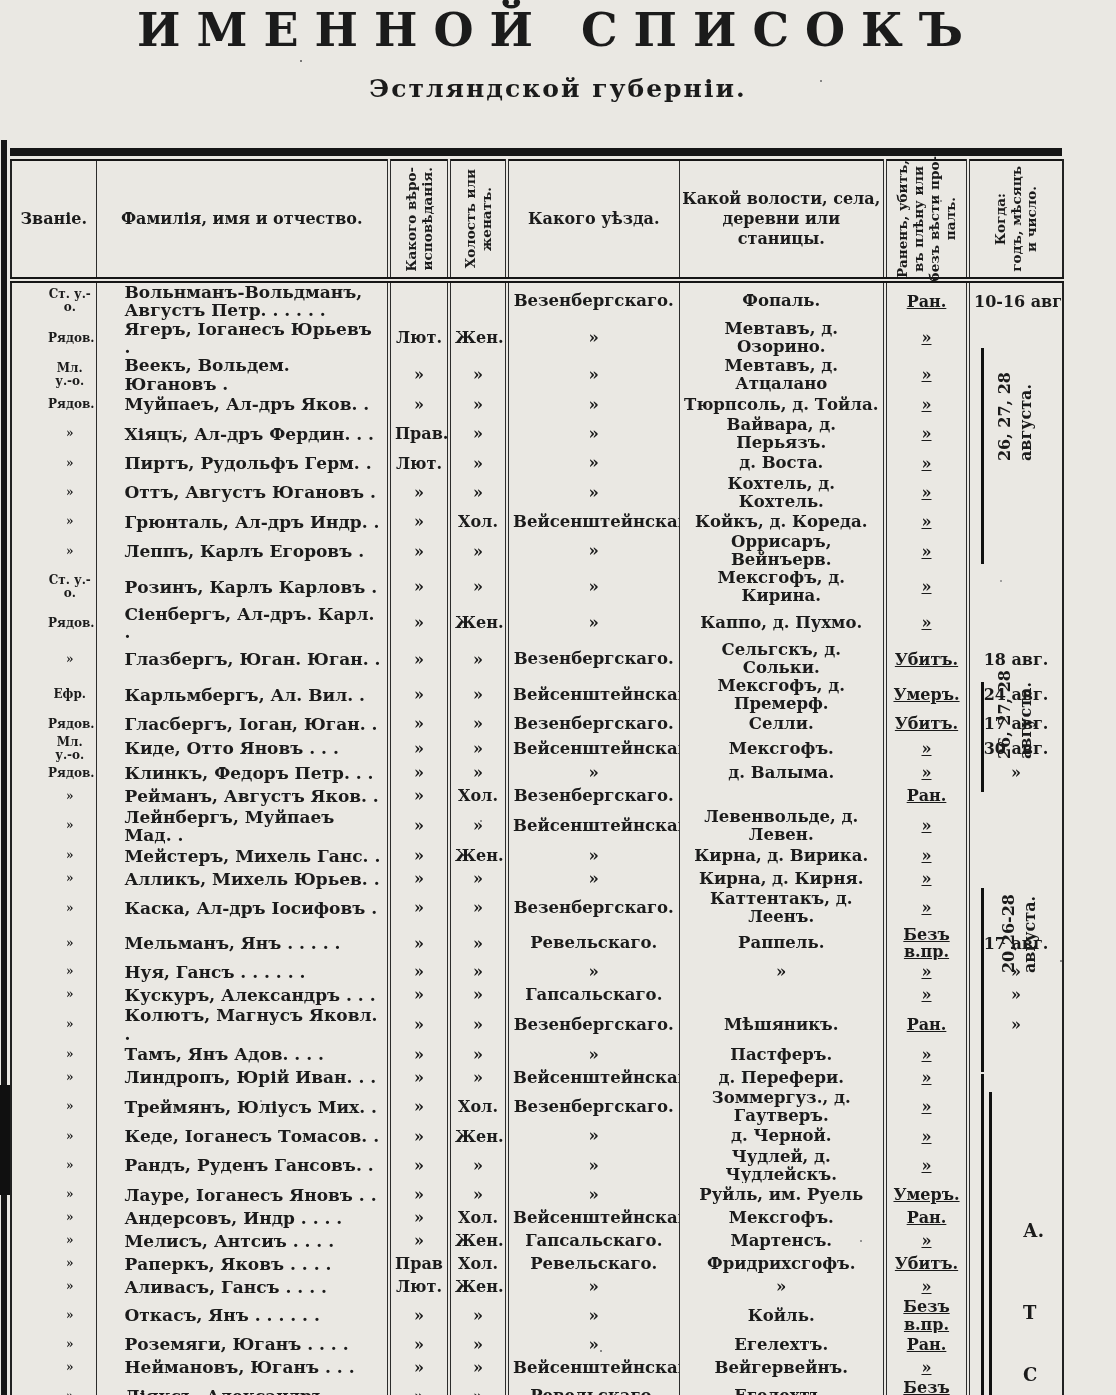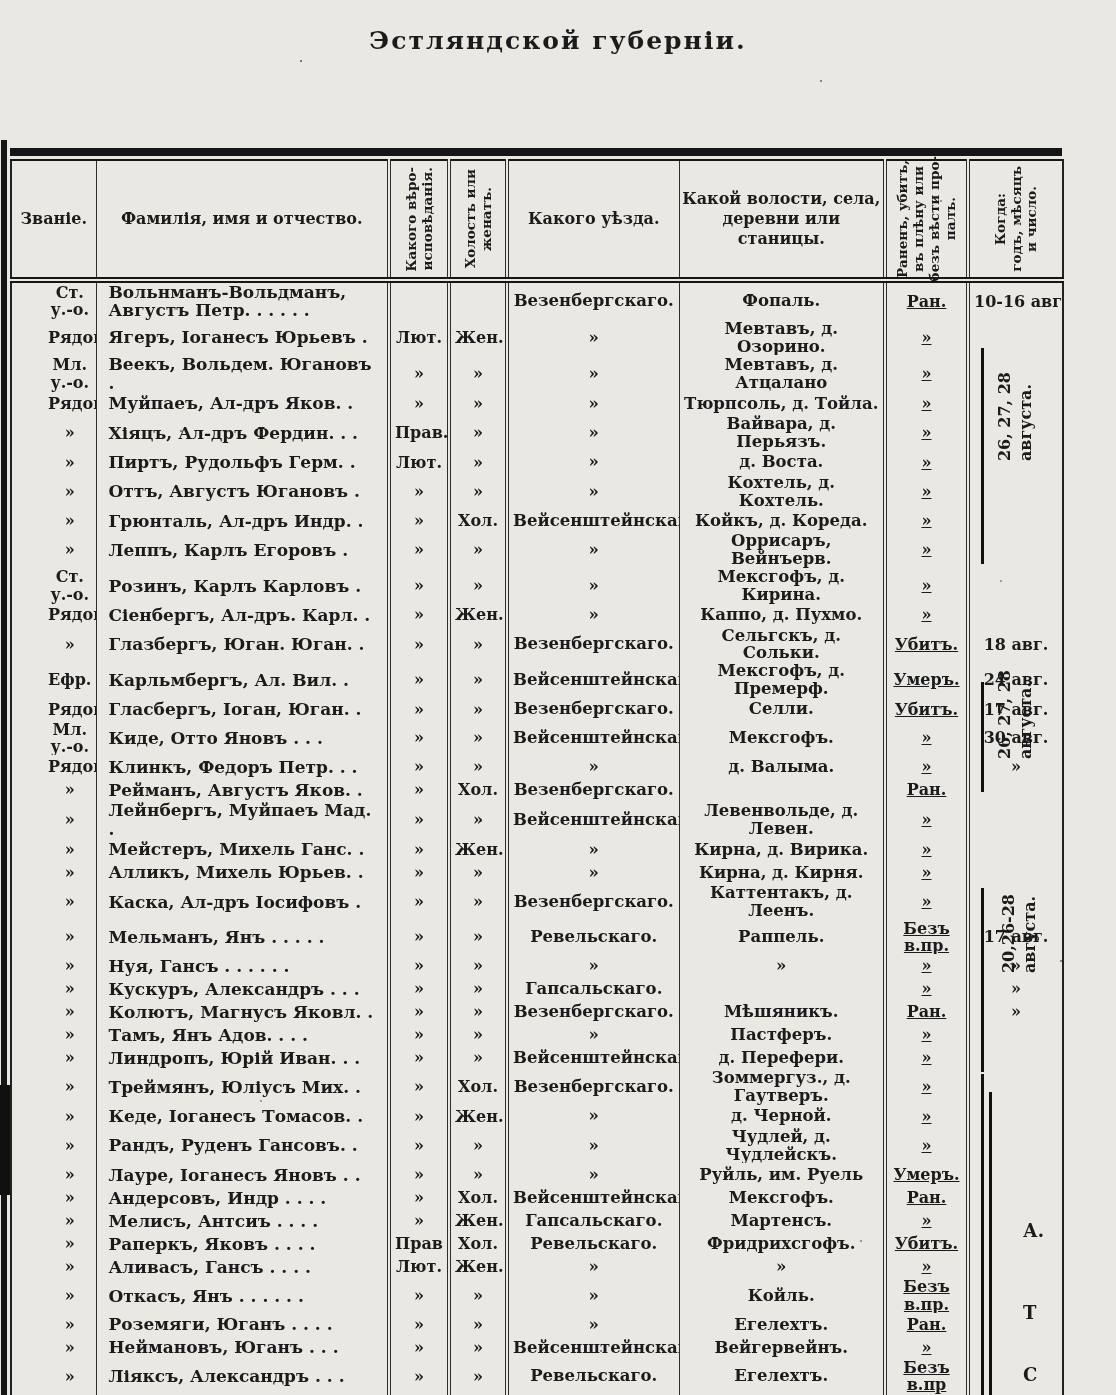--- a/index.html
+++ b/index.html
@@ -21,22 +21,22 @@
   .table-wrap{position:absolute;left:10px;top:148px;width:1052px;border-top:8px solid #161616;padding-top:3px;}
   table{border-collapse:collapse;width:1052px;table-layout:fixed;border-left:2px solid #222;border-right:2px solid #222;border-top:2px solid #161616;}
   col.c-rank{width:85px}col.c-name{width:293px}col.c-rel{width:60px}col.c-mar{width:58px}
   col.c-uezd{width:172px}col.c-vol{width:206px}col.c-stat{width:83px}col.c-date{width:95px}
   th{font-weight:bold;vertical-align:middle;text-align:center;height:112px;border-bottom:6px double #161616;padding:2px;font-size:16px;line-height:1.25;}
   .sep-s{border-right:1.5px solid #2c2c2c;}
   .sep-d{border-right:4px double #2c2c2c;}
   .vhead{display:flex;justify-content:center;align-items:center;gap:1px;height:108px;}
   .vhead span{writing-mode:vertical-rl;transform:rotate(180deg);font-size:13.5px;font-weight:bold;line-height:1.1;white-space:nowrap;}
   td{font-weight:bold;font-size:17px;line-height:1.08;height:23px;padding:0 4px;vertical-align:middle;text-align:center;overflow:hidden;}
-  td.cell-name{text-align:left;padding-left:12px;}
-  td.cell-rank{font-size:16px;padding-left:36px;}
+  td.cell-name{text-align:left;padding-left:28px;}
+  td.cell-rank{font-size:12px;padding-left:36px;}
   td.cell-rel,td.cell-mar{font-size:16px;}
   td.cell-uezd,td.cell-vol{font-size:16.5px;}
   td.cell-stat{font-size:16px;text-decoration:underline;}
   td.cell-date{font-size:16px;white-space:nowrap;}
   
   .date-overlay{position:absolute;left:965px;top:282px;width:100px;height:1113px;pointer-events:none;}
   .bracket-line{position:absolute;width:3px;background:#111;}
   .b1-line{left:16px;top:66px;height:216px;}
   .b2-line{left:16px;top:400px;height:110px;}
   .b3-line{left:16px;top:606px;height:184px;}
@@ -59,20 +59,21 @@
 </head>
 <body>
 
 <div class="sheet">
 
   <div class="edge-line"></div>
   <div class="edge-blob"></div>
   <div class="speck"></div>
 
   <div class="title-block">
+    <div class="main-title">ИМЕННОЙ  СПИСОКЪ</div>
     <div class="sub-title2">Эстляндской губерніи.</div>
   </div>
 
   <div class="table-wrap">
     <table>
       <colgroup>
         <col class="c-rank">
           <col class="c-name">
           <col class="c-rel">
           <col class="c-mar">

